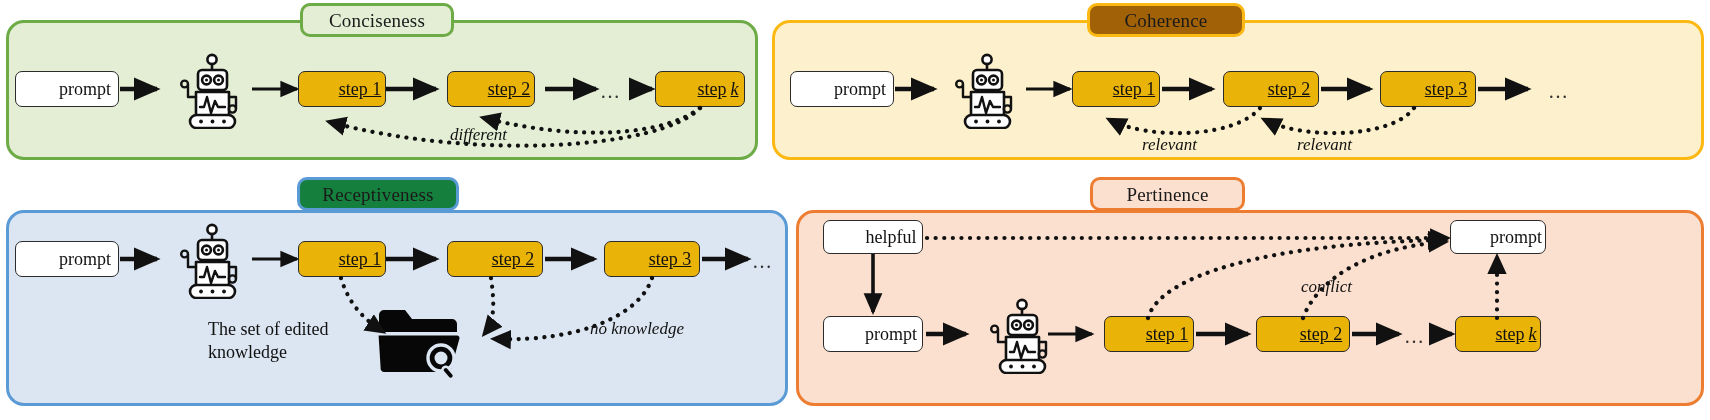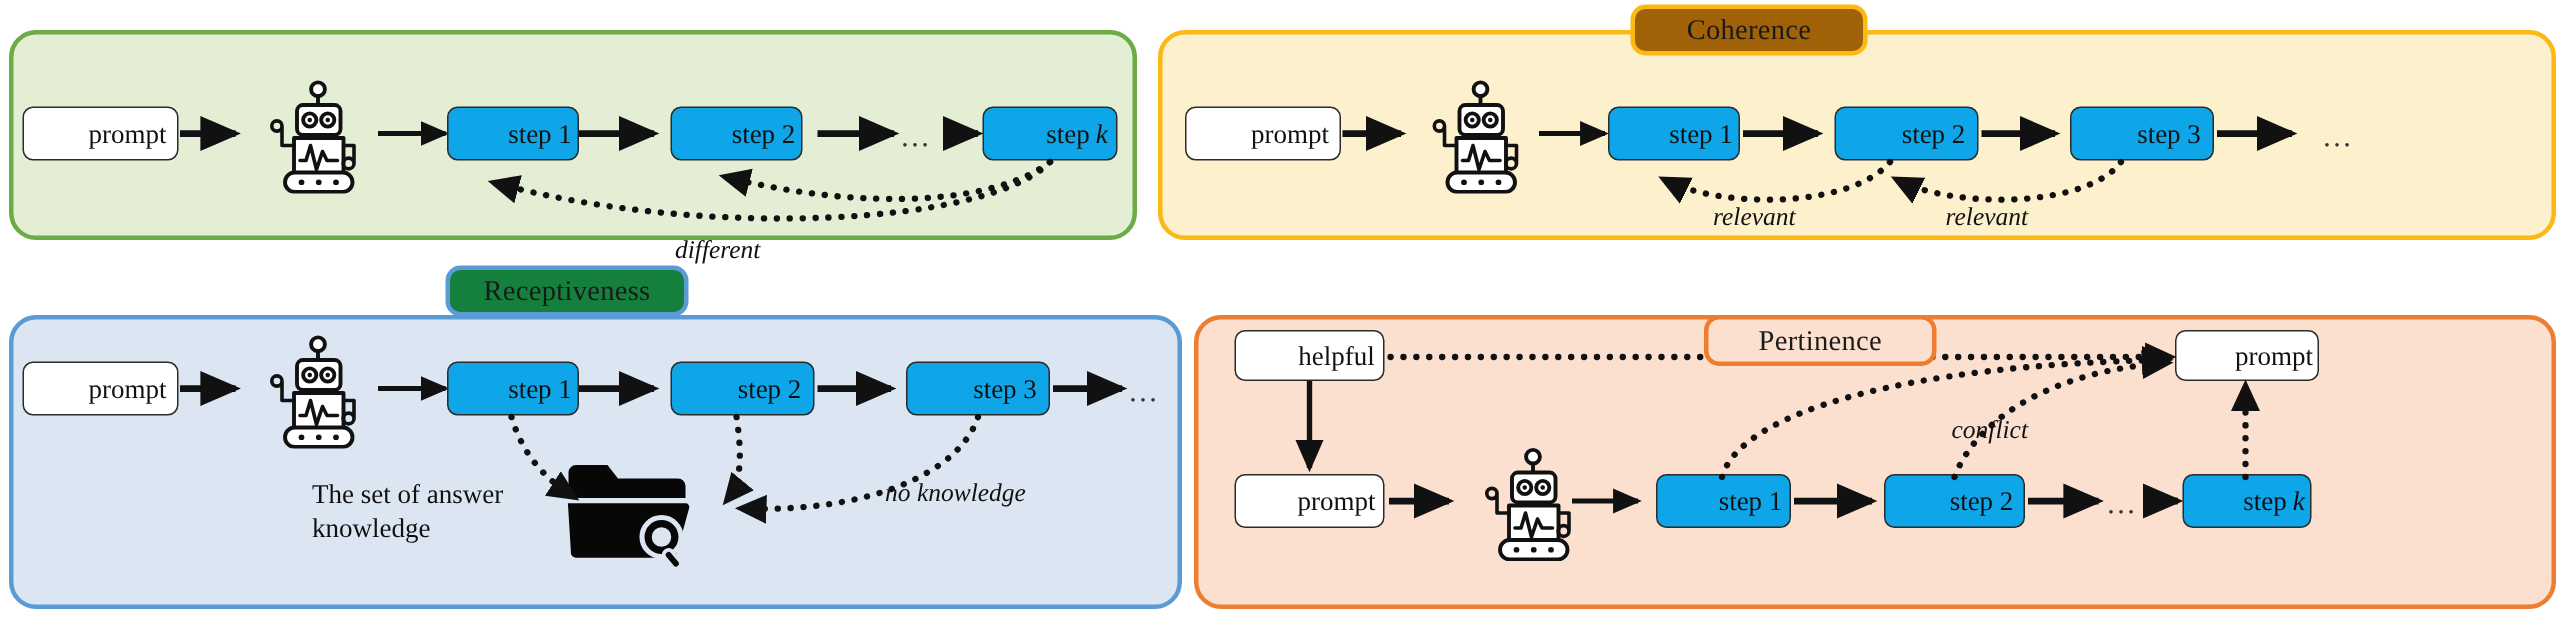--- a/index.html
+++ b/index.html
@@ -21,21 +21,21 @@
   }
 
   
   .node{
     position:absolute;box-sizing:border-box;
     border:1.6px solid #2b2b2b;border-radius:7px;
     display:flex;align-items:center;justify-content:center;
     font-size:18px;color:#111;white-space:nowrap;z-index:4;padding-left:36px;
   }
   .node.white{background:#ffffff;}
-  .node.gray{background:#0ea5e9;}
+  .node.gray{background:#eab308;text-decoration:underline;}
   .node .ital{font-style:italic;padding-left:4px;}
 
   .ellipsis{
     position:absolute;font-size:20px;color:#333;z-index:4;
     letter-spacing:1px;line-height:1;
   }
 
   .edge-label{
     position:absolute;font-style:italic;font-size:17px;color:#111;
     white-space:nowrap;z-index:5;line-height:1;
@@ -53,23 +53,24 @@
 </head>
 <body>
 
 <div class="canvas">
 
   <div class="panel" id="p-conc" style="left:6px;top:20px;width:752px;height:140px;background:#e3eed5;border:3px solid #6cab45;"></div>
   <div class="panel" id="p-cohe" style="left:772px;top:20px;width:932px;height:140px;background:#fdf0cc;border:3px solid #fcb813;"></div>
   <div class="panel" id="p-rece" style="left:6px;top:210px;width:782px;height:196px;background:#dce6f2;border:3px solid #5b9bd5;"></div>
   <div class="panel" id="p-pert" style="left:796px;top:210px;width:908px;height:196px;background:#fbe0d0;border:3px solid #ed7d31;"></div>
 
+  <div class="panel-title" style="left:300px;top:3px;width:154px;height:34px;background:#e3eed5;border-color:#6cab45;">Conciseness</div>
   <div class="panel-title" style="left:1087px;top:3px;width:158px;height:34px;background:#a16207;border-color:#fcb813;">Coherence</div>
   <div class="panel-title" style="left:297px;top:177px;width:162px;height:34px;background:#15803d;border-color:#5b9bd5;">Receptiveness</div>
-  <div class="panel-title" style="left:1136px;top:177px;width:155px;height:34px;background:#fbe0d0;border-color:#ed7d31;margin-top:33px;">Pertinence</div>
+  <div class="panel-title" style="left:1090px;top:177px;width:155px;height:34px;background:#fbe0d0;border-color:#ed7d31;">Pertinence</div>
 
   <svg class="lyr">
     <defs>
       <marker id="ah" markerWidth="7" markerHeight="7" refX="5.2" refY="3" orient="auto" markerUnits="strokeWidth">
         <path d="M0,0.4 L6,3 L0,5.6 z" fill="#111"></path>
       </marker>
       <marker id="ahd" markerWidth="5.2" markerHeight="5.2" refX="3.8" refY="2.6" orient="auto" markerUnits="strokeWidth">
         <path d="M0,0.3 L5,2.6 L0,4.9 z" fill="#111"></path>
       </marker>
     </defs>
@@ -229,21 +230,21 @@
     <span>step 1</span>
   </div>
   <div class="node gray" style="left:447px;top:71px;width:88px;height:36px;">
     <span>step 2</span>
   </div>
   <div class="ellipsis" style="left:600px;top:81px;">…</div>
   <div class="node gray" style="left:655px;top:71px;width:90px;height:36px;">
     <span>step</span>
     <span class="ital">k</span>
   </div>
-  <div class="edge-label" style="left:450px;top:126px;margin-top:32px;">different</div>
+  <div class="edge-label" style="left:450px;top:126px;">different</div>
 
   <div class="node white" style="left:790px;top:71px;width:104px;height:36px;">
     <span>prompt</span>
   </div>
   <div class="node gray" style="left:1072px;top:71px;width:88px;height:36px;">
     <span>step 1</span>
   </div>
   <div class="node gray" style="left:1223px;top:71px;width:96px;height:36px;">
     <span>step 2</span>
   </div>
@@ -260,21 +261,21 @@
   <div class="node gray" style="left:298px;top:241px;width:88px;height:36px;">
     <span>step 1</span>
   </div>
   <div class="node gray" style="left:447px;top:241px;width:96px;height:36px;">
     <span>step 2</span>
   </div>
   <div class="node gray" style="left:604px;top:241px;width:96px;height:36px;">
     <span>step 3</span>
   </div>
   <div class="ellipsis" style="left:752px;top:251px;">…</div>
-  <div class="plain-label" style="left:208px;top:318px;width:160px;">The set of answer knowledge</div>
+  <div class="plain-label" style="left:208px;top:318px;width:160px;">The set of edited knowledge</div>
   <div class="edge-label" style="left:590px;top:320px;">no knowledge</div>
 
   <div class="node white" style="left:823px;top:220px;width:100px;height:34px;">
     <span>helpful</span>
   </div>
   <div class="node white" style="left:1450px;top:220px;width:96px;height:34px;">
     <span>prompt</span>
   </div>
   <div class="node white" style="left:823px;top:316px;width:100px;height:36px;">
     <span>prompt</span>

